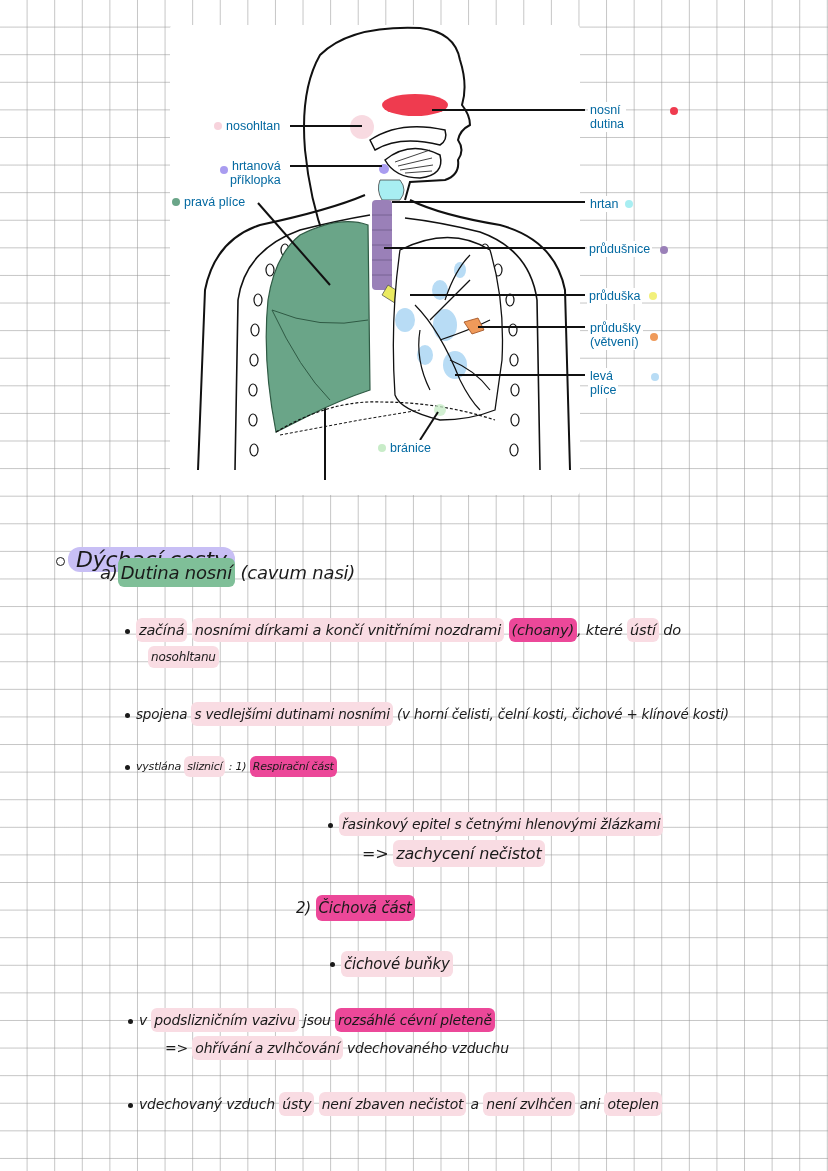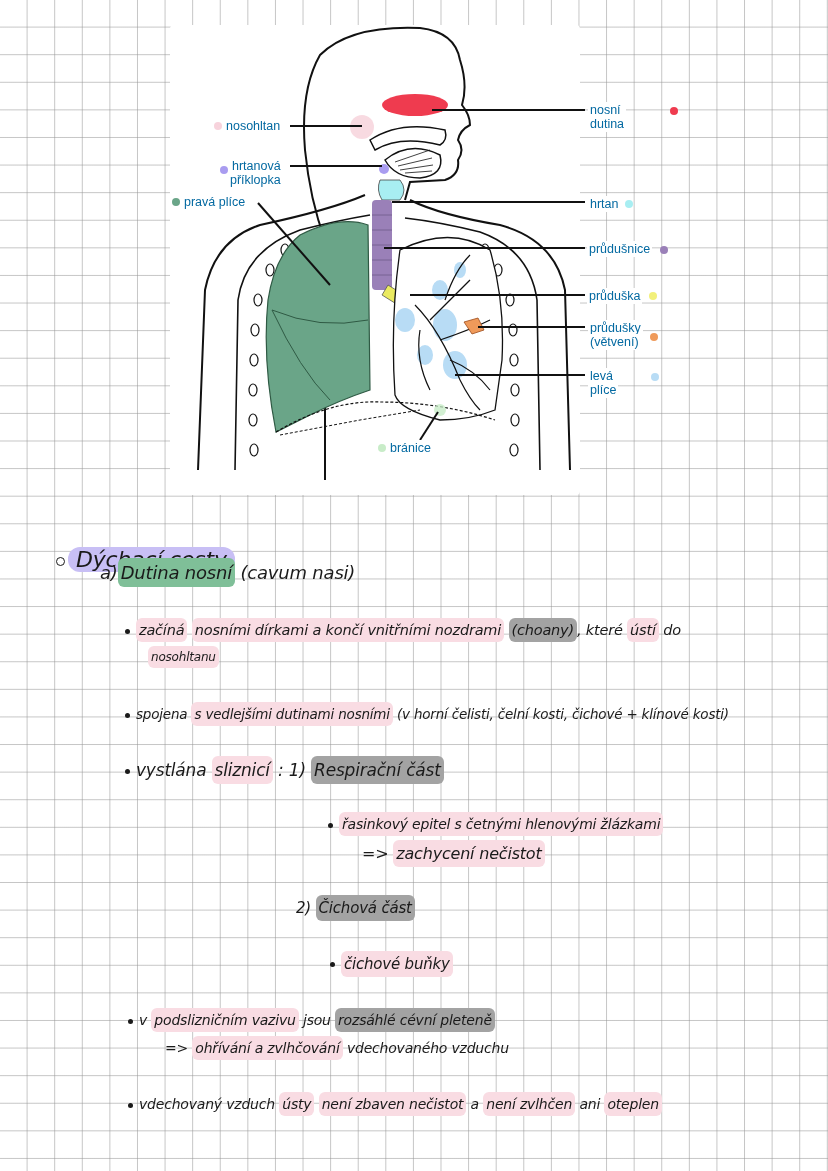--- a/index.html
+++ b/index.html
@@ -16,21 +16,21 @@
   .abs{position:absolute;}
   
   #diagram{position:absolute;left:170px;top:0;width:430px;height:500px;}
   .diag-bg{position:absolute;left:0;top:25px;width:410px;height:470px;background:#fff;border-radius:4px;}
   .lbl{position:absolute;font-family:Liberation Sans, sans-serif;font-size:12.5px;color:#0369a1;line-height:14px;background:#fff;padding:1px 2px;}
   .dot{position:absolute;width:8px;height:8px;border-radius:50%;}
   
   .hw{position:absolute;font-family:"DejaVu Sans", sans-serif;color:#1a1a1a;white-space:nowrap;font-style:italic;letter-spacing:-0.2px;}
   .hl{border-radius:6px;padding:4px 3px;}
   .hl-pink{background:#f9dce3;}
-  .hl-green{background:#a3a3a3;}
+  .hl-green{background:#ec4899;}
   .hl-dkgreen{background:#7fbf98;}
   .hl-purple{background:#c8bff5;}
   .bullet{display:inline-block;width:5px;height:5px;border-radius:50%;background:#1a1a1a;margin-right:6px;vertical-align:middle;}
   .ring{display:inline-block;width:7px;height:7px;border-radius:50%;border:1.5px solid #1a1a1a;margin-right:3px;vertical-align:middle;}
 </style>
 </head>
 <body>
 
 <div id="diagram">
   <div class="diag-bg"></div>
@@ -187,21 +187,21 @@
 <div class="hw" style="left:148px;top:650px;font-size:12px;">
   <span class="hl hl-pink">nosohltanu</span>
 </div>
 
 <div class="hw" style="left:125px;top:706px;font-size:13.5px;">
   <span class="bullet"></span><span>spojena</span>
   <span class="hl hl-pink">s vedlejšími dutinami nosními</span>
   <span>(v horní čelisti, čelní kosti, čichové + klínové kosti)</span>
 </div>
 
-<div class="hw" style="left:125px;top:760px;font-size:17px;text-align:center;">
+<div class="hw" style="left:125px;top:760px;font-size:11px;text-align:center;">
   <span class="bullet"></span><span>vystlána</span>
   <span class="hl hl-pink">sliznicí</span>
   <span>:  1)</span>
   <span class="hl hl-green">Respirační část</span>
 </div>
 
 <div class="hw" style="left:328px;top:816px;font-size:14px;">
   <span class="bullet"></span><span class="hl hl-pink">řasinkový epitel s četnými hlenovými žlázkami</span>
 </div>
 <div class="hw" style="left:362px;top:844px;font-size:16px;">

